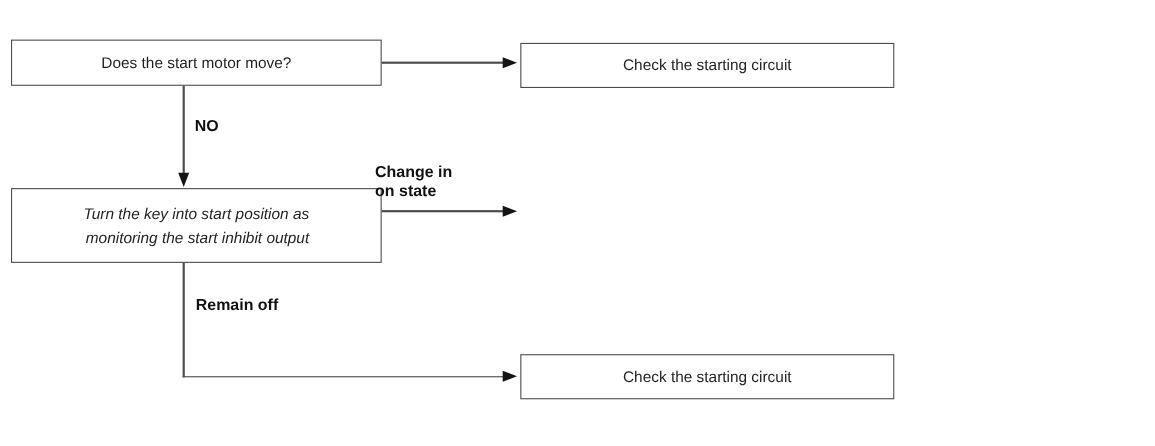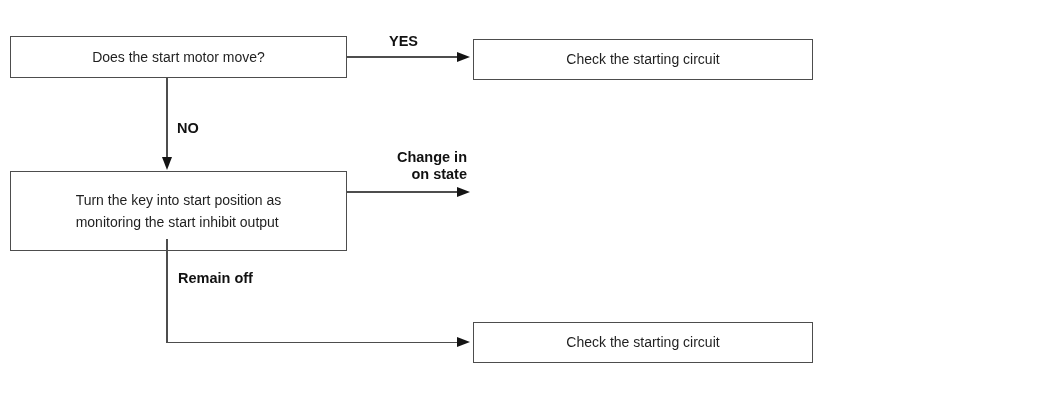--- a/index.html
+++ b/index.html
@@ -8,21 +8,21 @@
     --text:#1f1f1f;
     --arrow:#141414;
   }
   html,body{margin:0;padding:0;background:var(--bg);}
   .canvas{
     position:relative;width:1050px;height:405px;background:var(--bg);
     font-family:"Liberation Sans",sans-serif;color:var(--text);overflow:hidden;
   }
   .node{
     position:absolute;border:1.5px solid var(--line);background:var(--bg);
-    display:flex;align-items:center;justify-content:center;text-align:left;
+    display:flex;align-items:center;justify-content:center;text-align:right;
     font-size:14px;line-height:1.6;white-space:pre-line;box-sizing:border-box;
   }
   .edge-label{
     position:absolute;font-weight:bold;font-size:14.5px;color:#111;
     white-space:pre-line;line-height:1.18;
   }
   .line{position:absolute;background:var(--line);}
   .head-right{
     position:absolute;width:0;height:0;
     border-top:5px solid transparent;border-bottom:5px solid transparent;
@@ -30,38 +30,38 @@
   }
   .head-down{
     position:absolute;width:0;height:0;
     border-left:5px solid transparent;border-right:5px solid transparent;
     border-top:13px solid var(--arrow);
   }
 
   
   #box-q1{left:10px;top:36px;width:337px;height:42px;}
   #box-r1{left:473px;top:39px;width:340px;height:41px;}
-  #box-q2{left:10px;top:171px;width:337px;height:80px;}
+  #box-q2{left:10px;top:171px;width:337px;height:68px;font-style:italic;}
   #box-r2{left:473px;top:172px;width:340px;height:68px;}
   #box-r3{left:473px;top:322px;width:340px;height:41px;}
 
   
   #edge-yes-line{left:347px;top:56px;width:113px;height:1.6px;}
   #edge-yes-head{left:457px;top:52px;}
   #edge-yes-label{left:347px;top:33px;width:113px;text-align:center;}
 
   
   #edge-no-line{left:166px;top:78px;width:1.6px;height:81px;}
   #edge-no-head{left:162px;top:157px;}
-  #edge-no-label{left:177px;top:120px;}
+  #edge-no-label{left:177px;top:107px;}
 
   
   #edge-change-line{left:347px;top:191px;width:113px;height:1.6px;}
   #edge-change-head{left:457px;top:187px;}
-  #edge-change-label{left:341px;top:149px;width:126px;text-align:right;}
+  #edge-change-label{left:341px;top:149px;width:126px;text-align:left;}
 
   
   #edge-remain-vline{left:166px;top:239px;width:1.6px;height:104px;}
   #edge-remain-hline{left:166px;top:341.5px;width:293px;height:1.6px;}
   #edge-remain-head{left:457px;top:337px;}
   #edge-remain-label{left:178px;top:270px;}
 </style>
 </head>
 <body>
 
@@ -72,21 +72,20 @@
   <div class="node" id="box-r1">Check the starting circuit</div>
 
   <div class="node" id="box-q2">Turn the key into start position as
 monitoring the start inhibit output</div>
 
 
   <div class="node" id="box-r3">Check the starting circuit</div>
 
   <div class="line" id="edge-yes-line"></div>
   <div class="head-right" id="edge-yes-head"></div>
-  <div class="edge-label" id="edge-yes-label">YES</div>
 
   <div class="line" id="edge-no-line"></div>
   <div class="head-down" id="edge-no-head"></div>
   <div class="edge-label" id="edge-no-label">NO</div>
 
   <div class="line" id="edge-change-line"></div>
   <div class="head-right" id="edge-change-head"></div>
   <div class="edge-label" id="edge-change-label">Change in
 on state</div>
 

